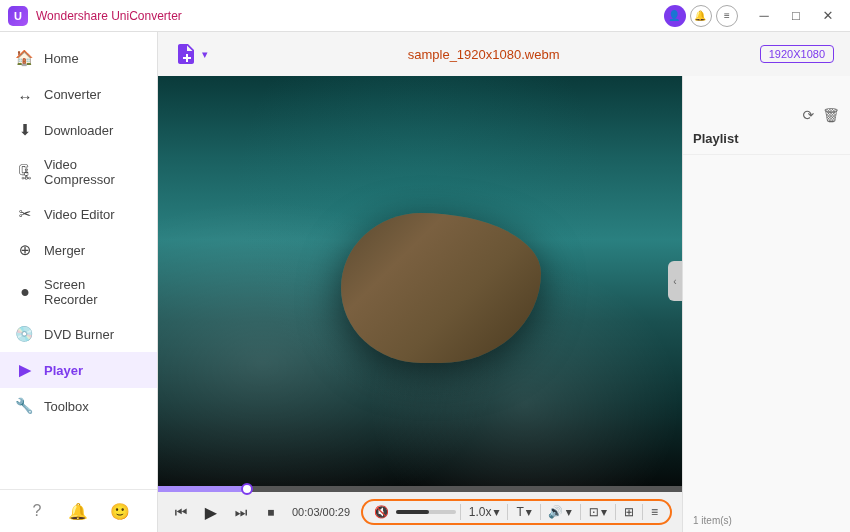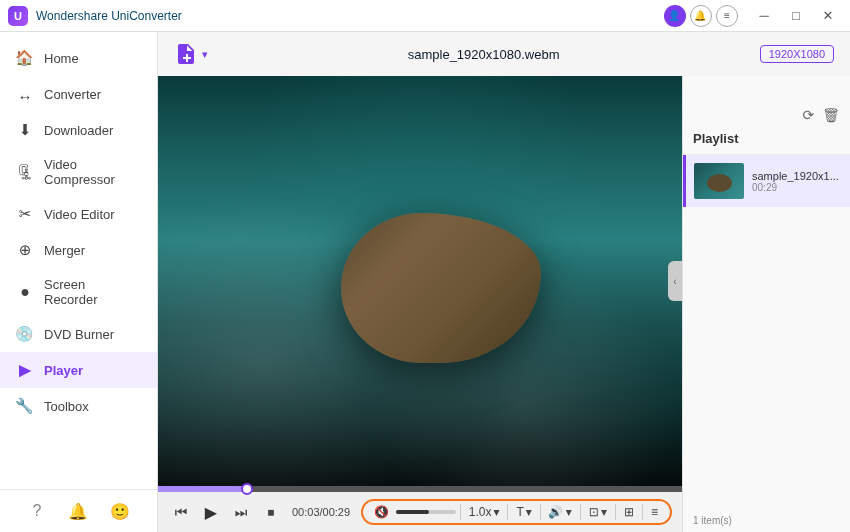--- a/index.html
+++ b/index.html
@@ -36,21 +36,21 @@
       border-radius: 5px;
       display: flex;
       align-items: center;
       justify-content: center;
       color: white;
       font-size: 11px;
       font-weight: bold;
     }
     .title-bar-title {
       font-size: 12px;
-      color: #0c4a6e;
+      color: #be185d;
     }
     .title-bar-right {
       display: flex;
       align-items: center;
       gap: 4px;
     }
     .title-bar-btn {
       width: 28px;
       height: 22px;
       background: none;
@@ -177,21 +177,21 @@
       cursor: pointer;
       color: #7c3aed;
       font-size: 22px;
     }
     .add-btn-caret {
       font-size: 11px;
       color: #7c3aed;
     }
     .filename-label {
       font-size: 13px;
-      color: #0f172a;
+      color: #c2410c;
       font-weight: 500;
     }
     .resolution-badge {
       background: none;
       border: 1.5px solid #7c3aed;
       color: #7c3aed;
       border-radius: 4px;
       font-size: 11px;
       padding: 2px 8px;
       font-weight: 400;
@@ -599,28 +599,19 @@
       </div>
 
       <div class="playlist-panel">
         <div class="playlist-header">
           <span class="playlist-title">Playlist</span>
           <div class="playlist-icons">
             <button class="playlist-icon-btn">⟳</button>
             <button class="playlist-icon-btn">🗑</button>
           </div>
         </div>
-        <div class="playlist-item">
-          <div class="playlist-thumb">
-            <div class="playlist-thumb-rock"></div>
-          </div>
-          <div class="playlist-item-info">
-            <div class="playlist-item-name">sample_1920x1...</div>
-            <div class="playlist-item-dur">00:29</div>
-          </div>
-        </div>
         <div class="playlist-footer">
           <span>1 item(s)</span>
         </div>
       </div>
     </div>
   </div>
 </div>
 
 </body></html>

